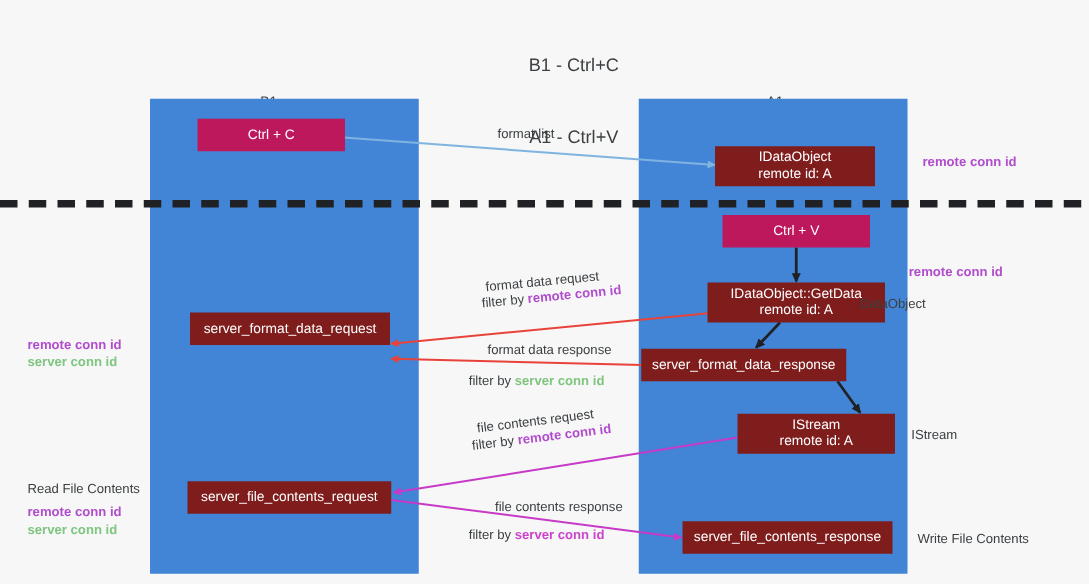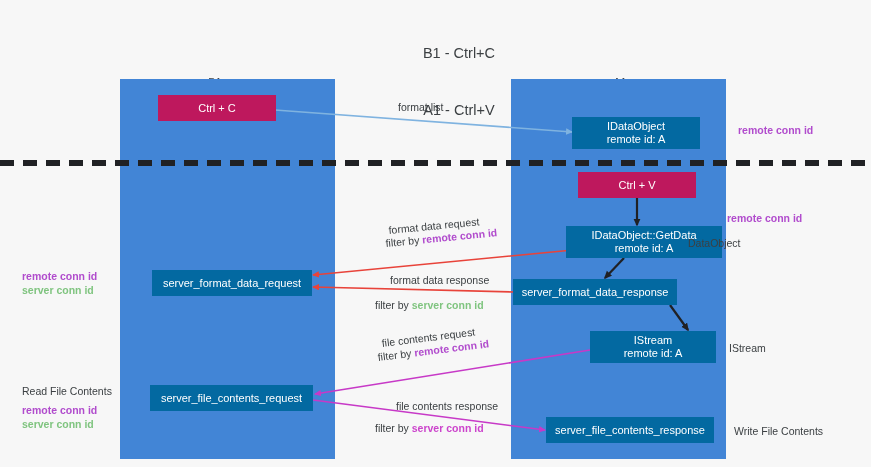--- a/index.html
+++ b/index.html
@@ -61,21 +61,21 @@
     align-items: center;
     justify-content: center;
     text-align: center;
     color: #ffffff;
     font-size: 11px;
     line-height: 13px;
     padding: 2px 4px;
     white-space: nowrap;
   }
   .node.green { background: #be185d; }
-  .node.orange { background: #0369a1; }
+  .node.orange { background: #7f1d1d; }
   .node .l2 { font-size: 11px; }
 
   
   svg.overlay {
     position: absolute;
     left: 0; top: 0;
     width: 871px;
     height: 467px;
     overflow: visible;
     pointer-events: none;
@@ -166,26 +166,26 @@
 
   <div class="node orange" style="left:572px; top:117px; width:128px; height:32px;">
     <div>IDataObject</div>
     <div class="l2">remote id: A</div>
   </div>
 
   <div class="node green" style="left:578px; top:172px; width:118px; height:26px;">
     <div>Ctrl + V</div>
   </div>
 
-  <div class="node orange" style="left:566px; top:226px; width:156px; height:32px;">
+  <div class="node orange" style="left:566px; top:226px; width:142px; height:32px;">
     <div>IDataObject::GetData</div>
     <div class="l2">remote id: A</div>
   </div>
 
-  <div class="node orange" style="left:152px; top:270px; width:160px; height:26px;">
+  <div class="node orange" style="left:152px; top:250px; width:160px; height:26px;">
     <div>server_format_data_request</div>
   </div>
 
   <div class="node orange" style="left:513px; top:279px; width:164px; height:26px;">
     <div>server_format_data_response</div>
   </div>
 
   <div class="node orange" style="left:590px; top:331px; width:126px; height:32px;">
     <div>IStream</div>
     <div class="l2">remote id: A</div>

